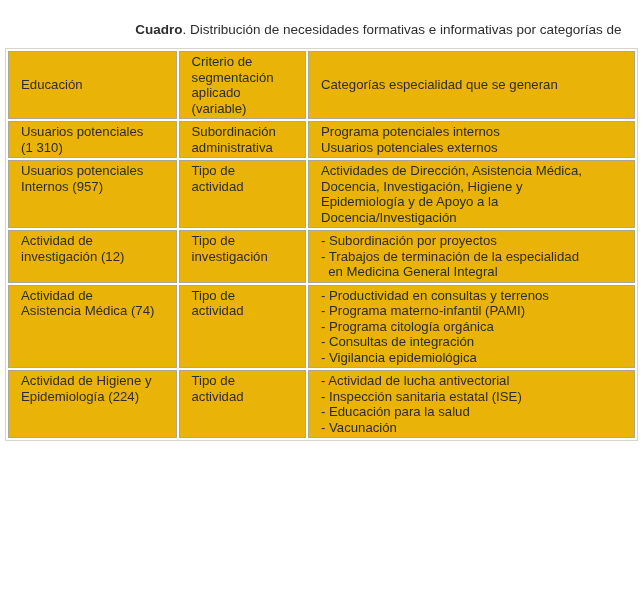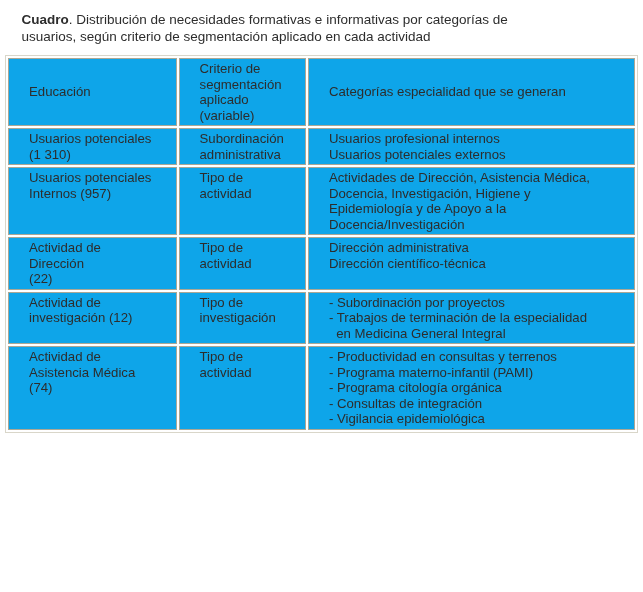--- a/index.html
+++ b/index.html
@@ -8,58 +8,57 @@
   }
   body {
     width: 643px;
     height: 592px;
     overflow: hidden;
     font-family: "Liberation Sans", "DejaVu Sans", sans-serif;
     color: #2d2d2d;
   }
   .caption {
     width: 600px;
-    margin: 11px auto 10px auto;
-    text-align: left;
+    margin: 21px auto 10px auto;
+    text-align: right;
     font-size: 13.5px;
     line-height: 17px;
   }
   .caption b { font-weight: bold; }
   table.grid {
     margin-left: 5px;
     width: 633px;
     table-layout: fixed;
     border-collapse: separate;
     border-spacing: 2px;
     border: 1px solid #d9d6c9;
     font-size: 13.2px;
     line-height: 15.5px;
   }
   table.grid td {
     border: 1px solid #aaa795;
-    background: #0ea5e9;
-    padding: 2px 20px;
+    background: #eab308;
+    padding: 2px 12px;
     vertical-align: top;
     white-space: pre-wrap;
     overflow: hidden;
   }
   tr.hdr td {
     vertical-align: middle;
     height: 66px;
   }
   col.c1 { width: 168px; }
   col.c2 { width: 127px; }
   col.c3 { width: 326px; }
 </style>
 </head>
 <body>
 
 <div class="caption">
   <div><b>Cuadro</b><span>. Distribución de necesidades formativas e informativas por categorías de</span></div>
-  <div>usuarios, según criterio de segmentación aplicado en cada actividad</div>
 </div>
 
 <table class="grid">
   <colgroup>
       <col class="c1">
       <col class="c2">
       <col class="c3">
     </colgroup>
   <tbody>
     <tr class="hdr">
@@ -68,40 +67,32 @@
 segmentación
 aplicado
 (variable)</td>
       <td>Categorías especialidad que se generan</td>
     </tr>
     <tr>
       <td>Usuarios potenciales
 (1 310)</td>
       <td>Subordinación
 administrativa</td>
-      <td>Usuarios profesional internos
+      <td>Programa potenciales internos
 Usuarios potenciales externos</td>
     </tr>
     <tr>
       <td>Usuarios potenciales
 Internos (957)</td>
       <td>Tipo de
 actividad</td>
       <td>Actividades de Dirección, Asistencia Médica,
 Docencia, Investigación, Higiene y
 Epidemiología y de Apoyo a la
 Docencia/Investigación</td>
-    </tr>
-    <tr>
-      <td>Actividad de Dirección
-(22)</td>
-      <td>Tipo de
-actividad</td>
-      <td>Dirección administrativa
-Dirección científico-técnica</td>
     </tr>
     <tr>
       <td>Actividad de
 investigación (12)</td>
       <td>Tipo de
 investigación</td>
       <td>- Subordinación por proyectos
 - Trabajos de terminación de la especialidad
   en Medicina General Integral</td>
     </tr>
@@ -109,14 +100,24 @@
       <td>Actividad de
 Asistencia Médica (74)</td>
       <td>Tipo de
 actividad</td>
       <td>- Productividad en consultas y terrenos
 - Programa materno-infantil (PAMI)
 - Programa citología orgánica
 - Consultas de integración
 - Vigilancia epidemiológica</td>
     </tr>
+    <tr>
+      <td>Actividad de Higiene y
+Epidemiología (224)</td>
+      <td>Tipo de
+actividad</td>
+      <td>- Actividad de lucha antivectorial
+- Inspección sanitaria estatal (ISE)
+- Educación para la salud
+- Vacunación</td>
+    </tr>
   </tbody>
 </table>
 
 </body></html>

